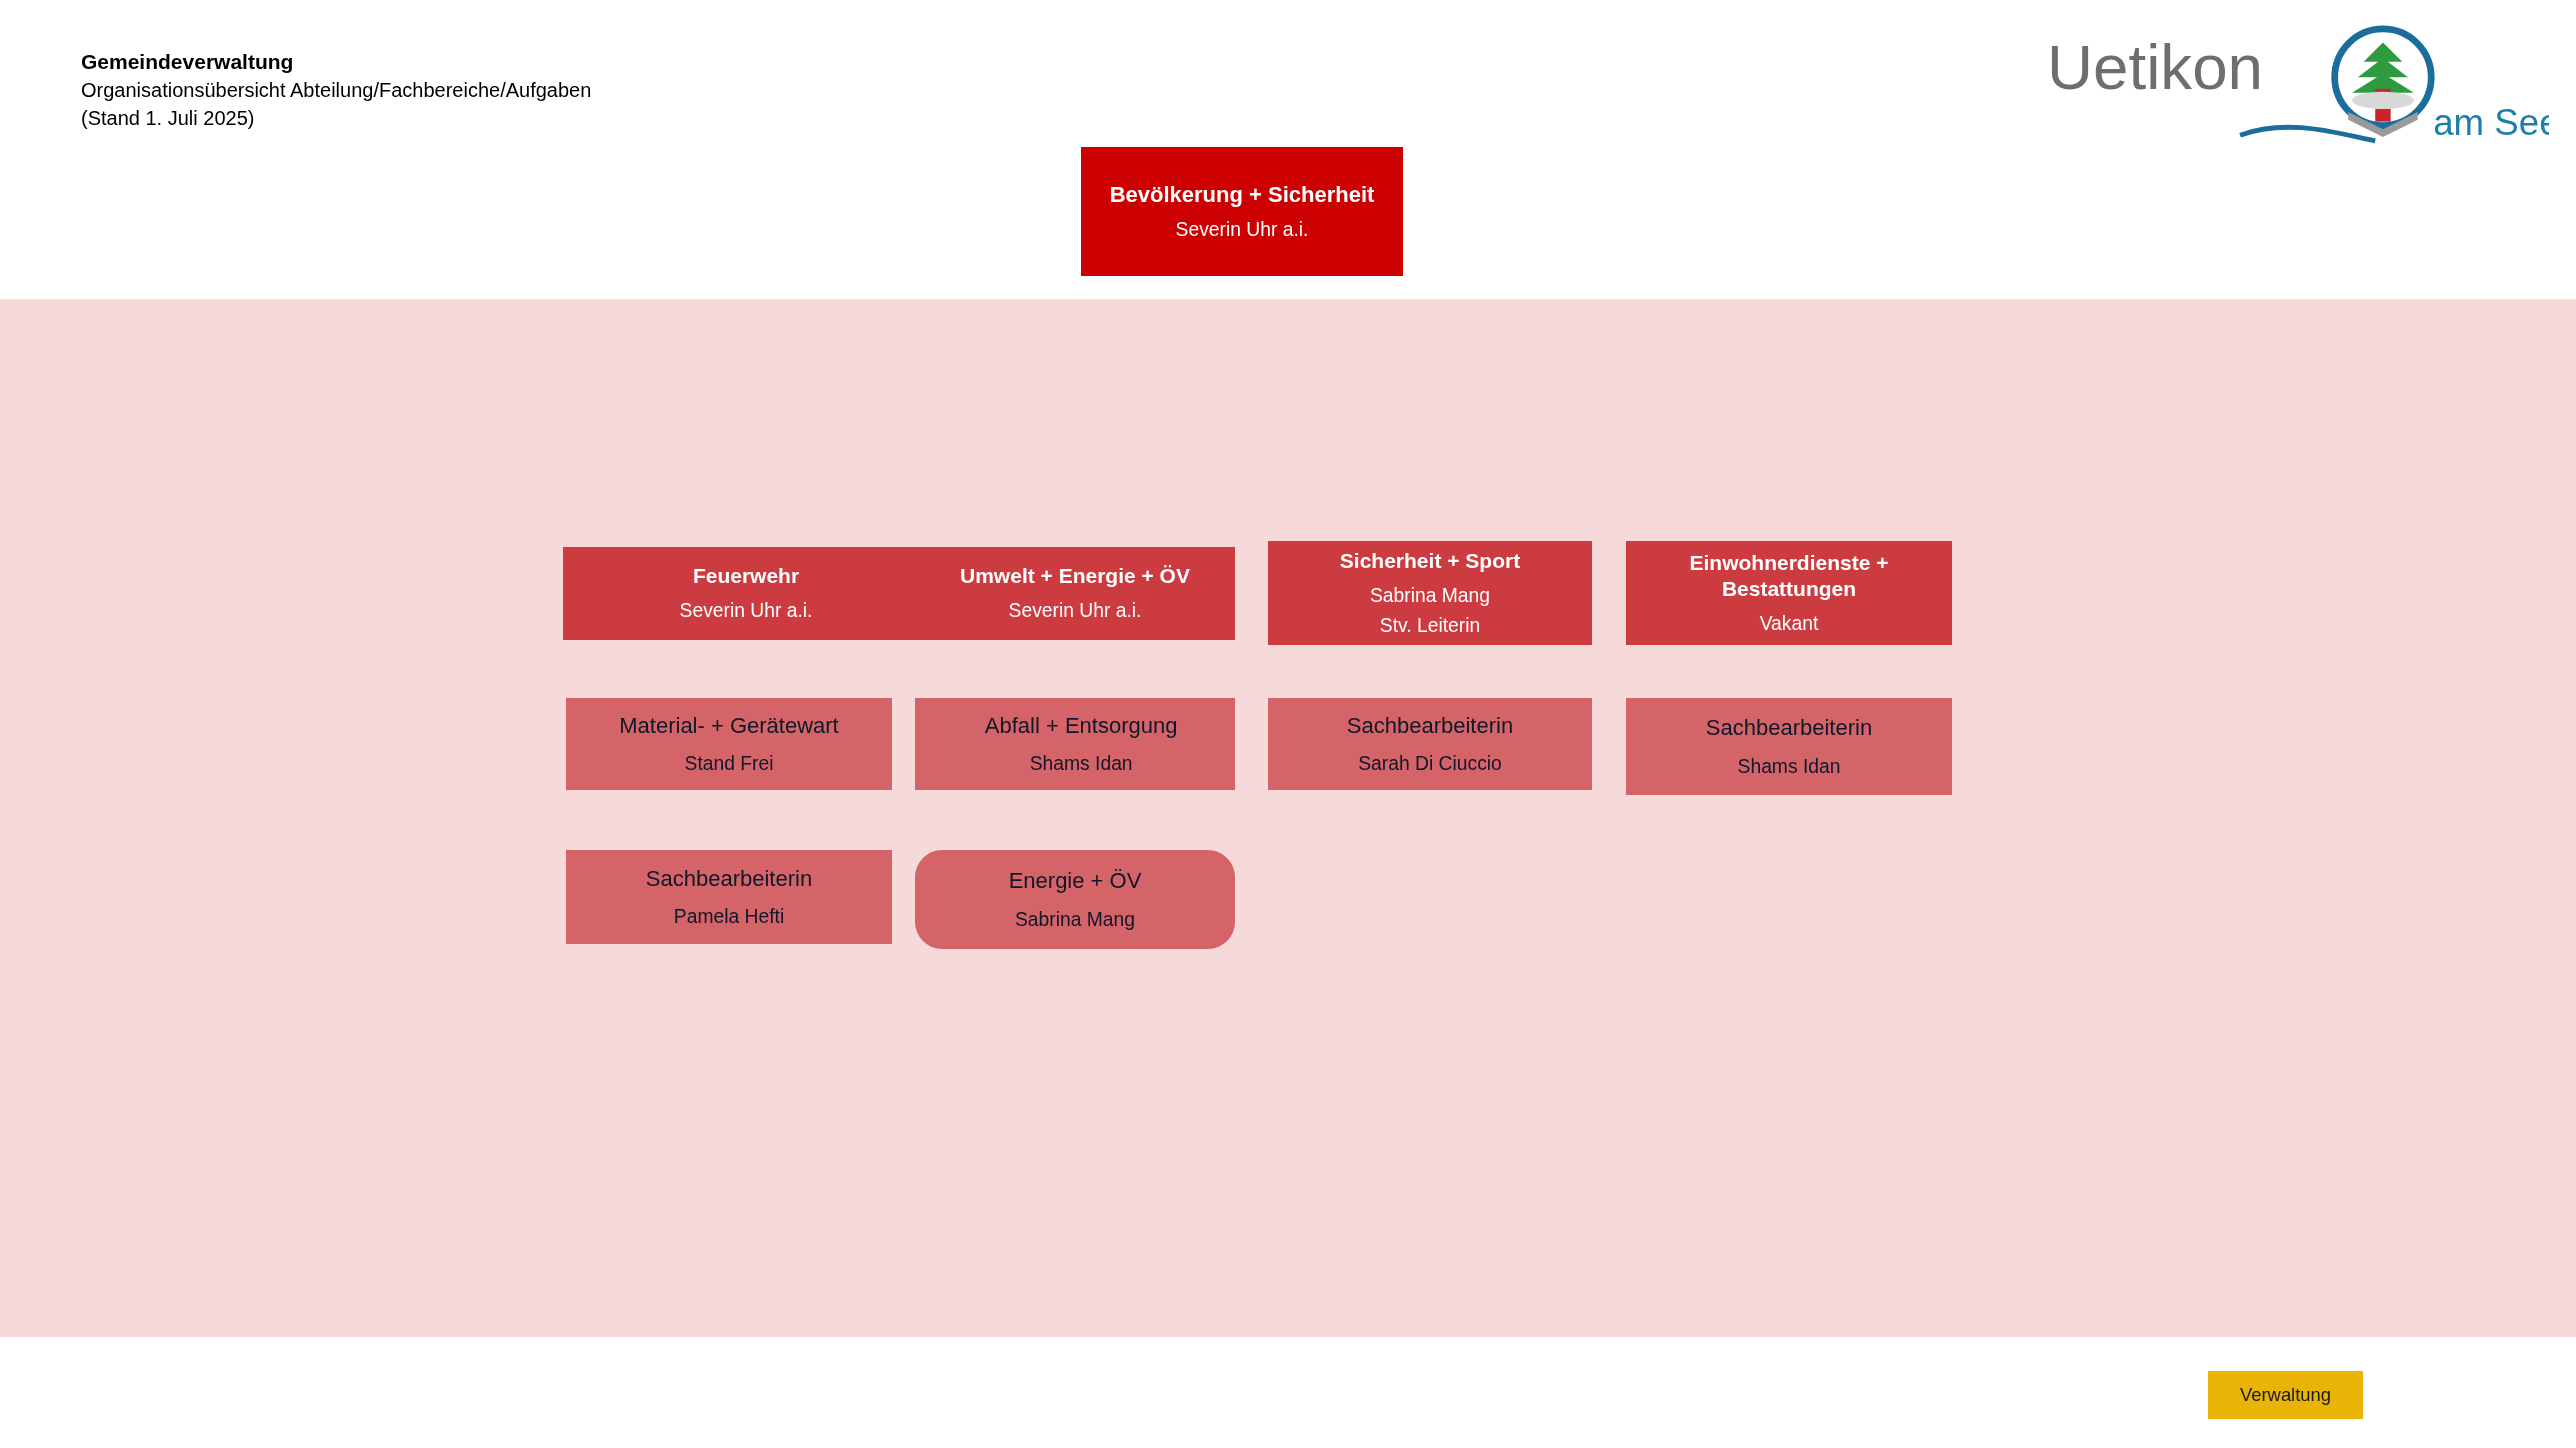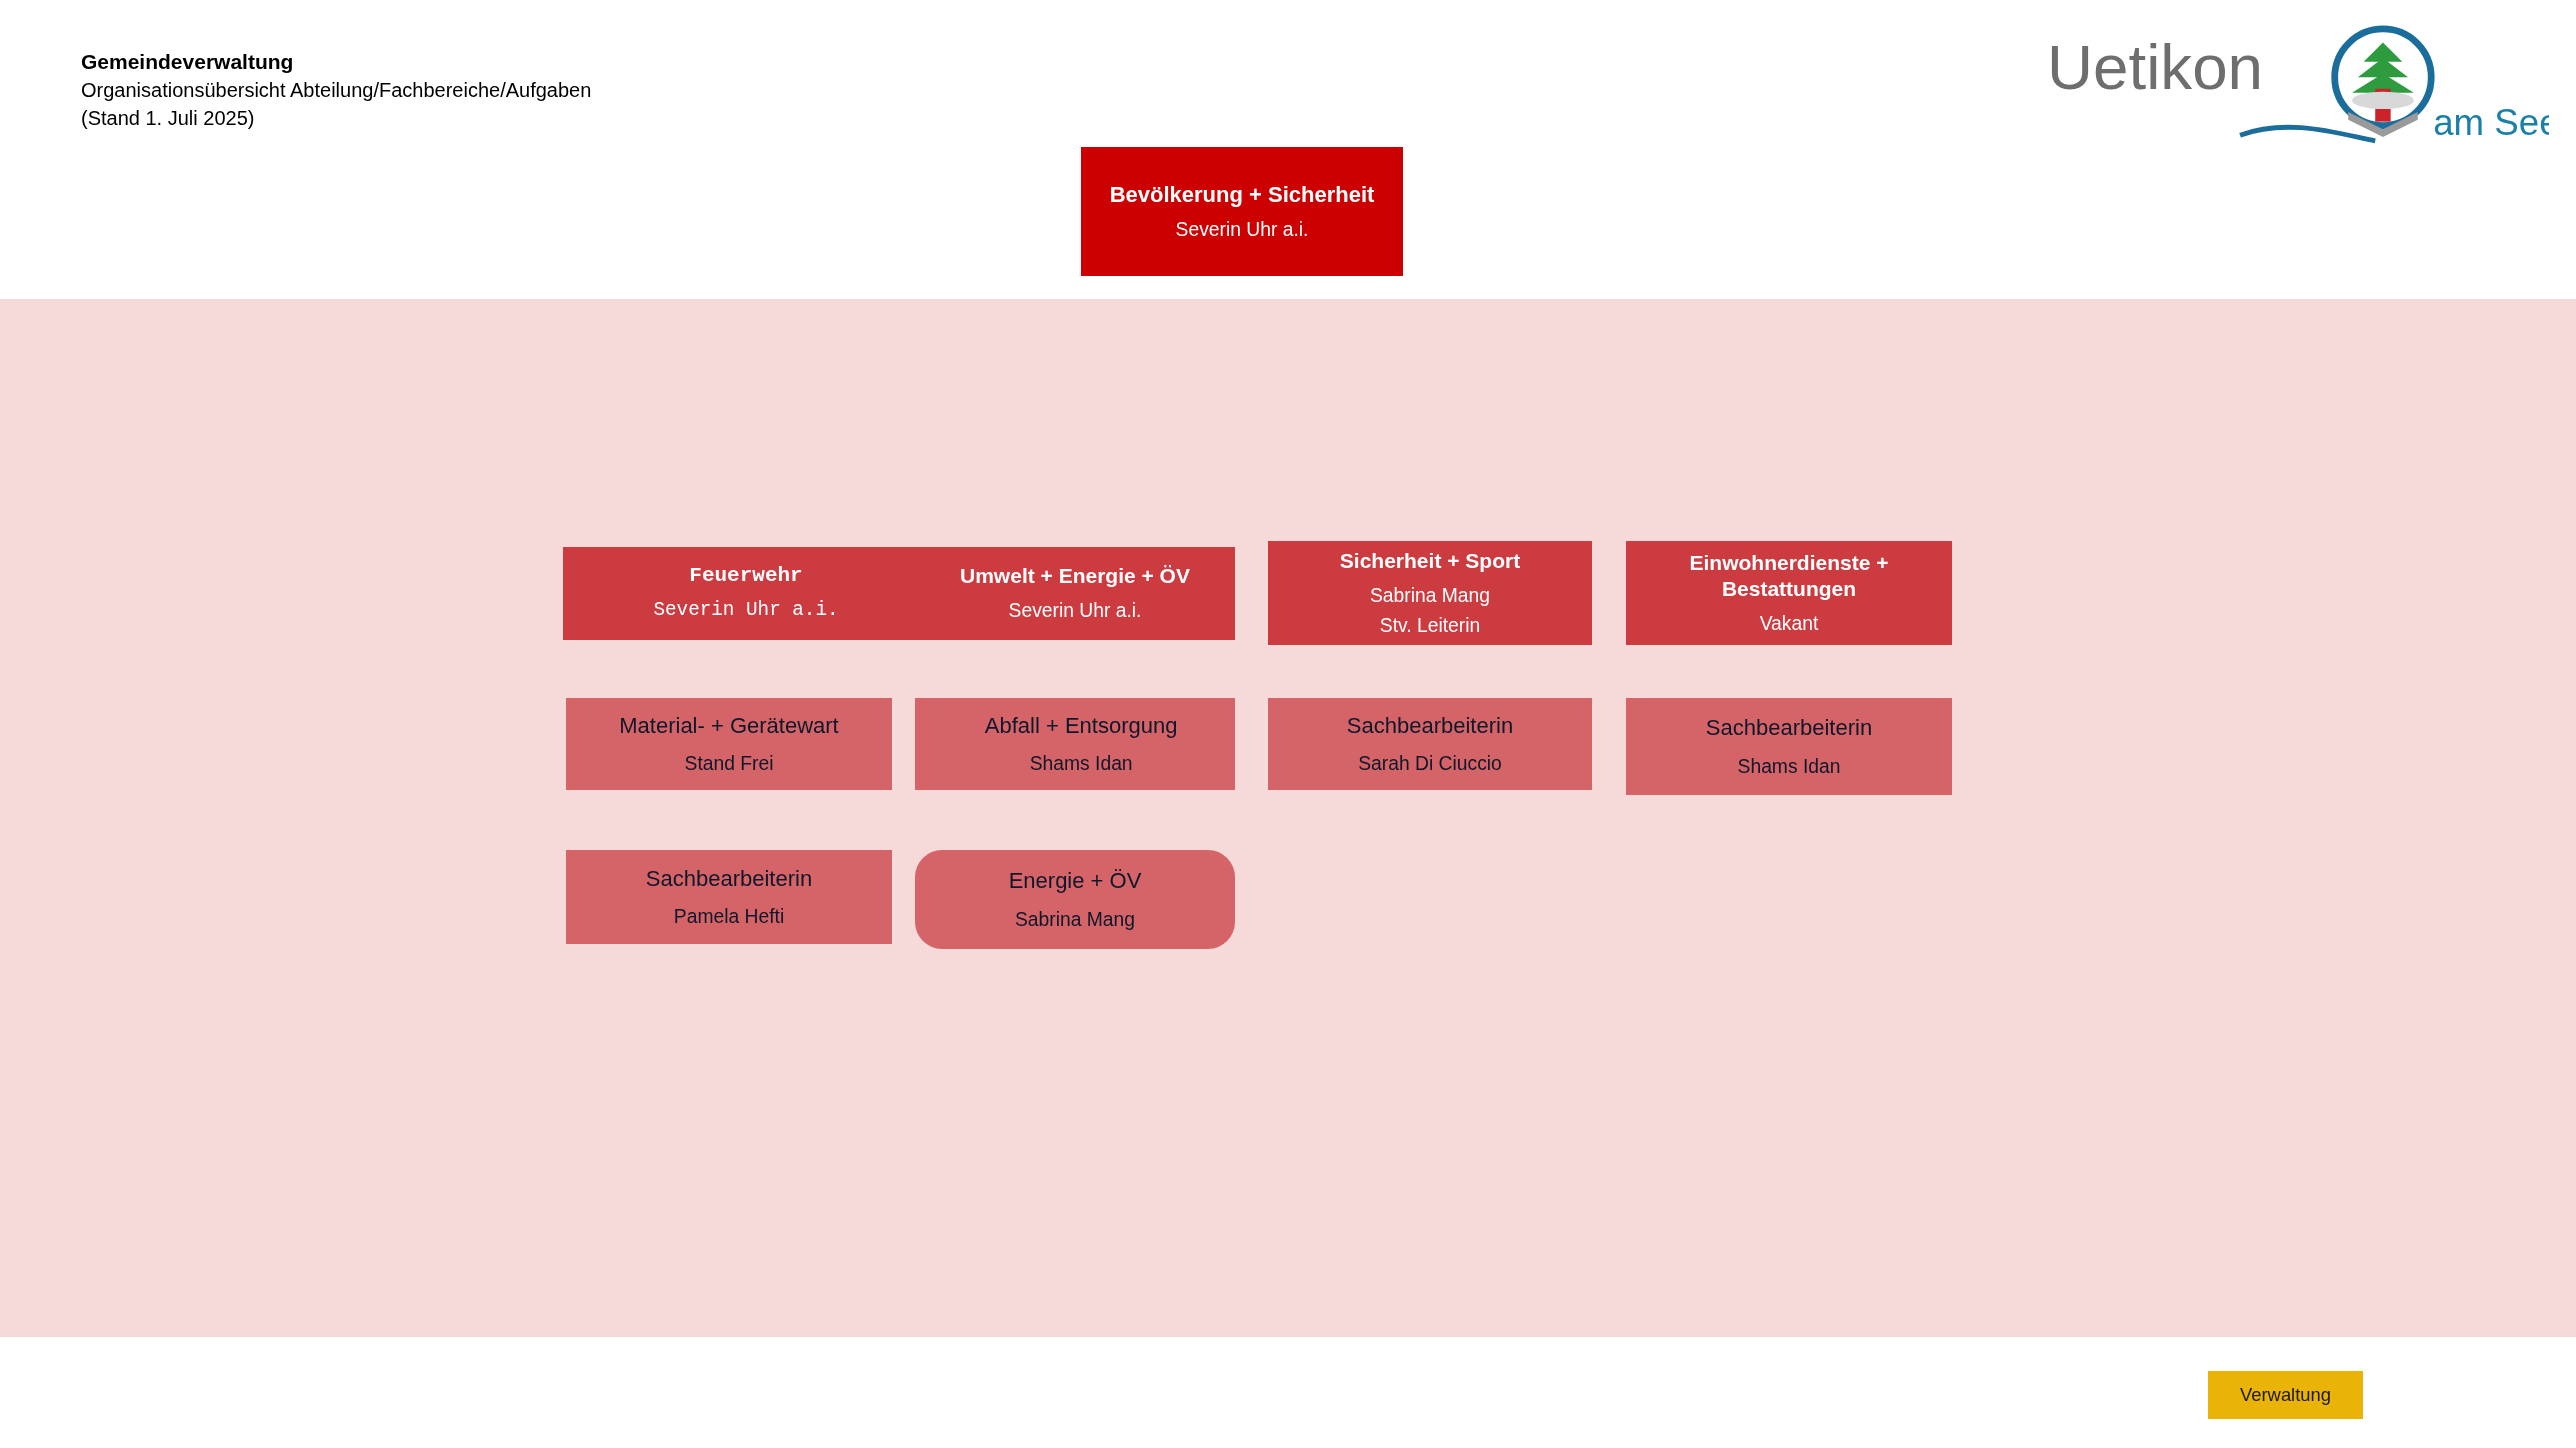--- a/index.html
+++ b/index.html
@@ -103,21 +103,21 @@
 
   
   .lvl2 {
     background: #d46468;
     color: #0f172a;
   }
   .lvl2 .b-title { font-size: 22px; font-weight: normal; }
   .lvl2 .b-sub   { font-size: 19.3px; margin-top: 11.6px; }
 
   
-  #box-feuerwehr      { left: 563px;  top: 547px; width: 366px; height: 93px; font-family: Liberation Mono, monospace; }
+  #box-feuerwehr      { left: 563px;  top: 547px; width: 366px; height: 93px; }
   #box-umwelt         { left: 915px;  top: 547px; width: 320px; height: 93px; }
   #box-sicherheit     { left: 1268px; top: 541px; width: 324px; height: 104px; }
   #box-einwohner      { left: 1626px; top: 541px; width: 326px; height: 104px; }
 
   
   #box-material       { left: 566px;  top: 698px; width: 326px; height: 92px; }
   #box-abfall         { left: 915px;  top: 698px; width: 320px; height: 92px; padding-left: 20px; }
   #box-sb-sarah       { left: 1268px; top: 698px; width: 324px; height: 92px; }
   #box-sb-shams       { left: 1626px; top: 698px; width: 326px; height: 97px; }
 

